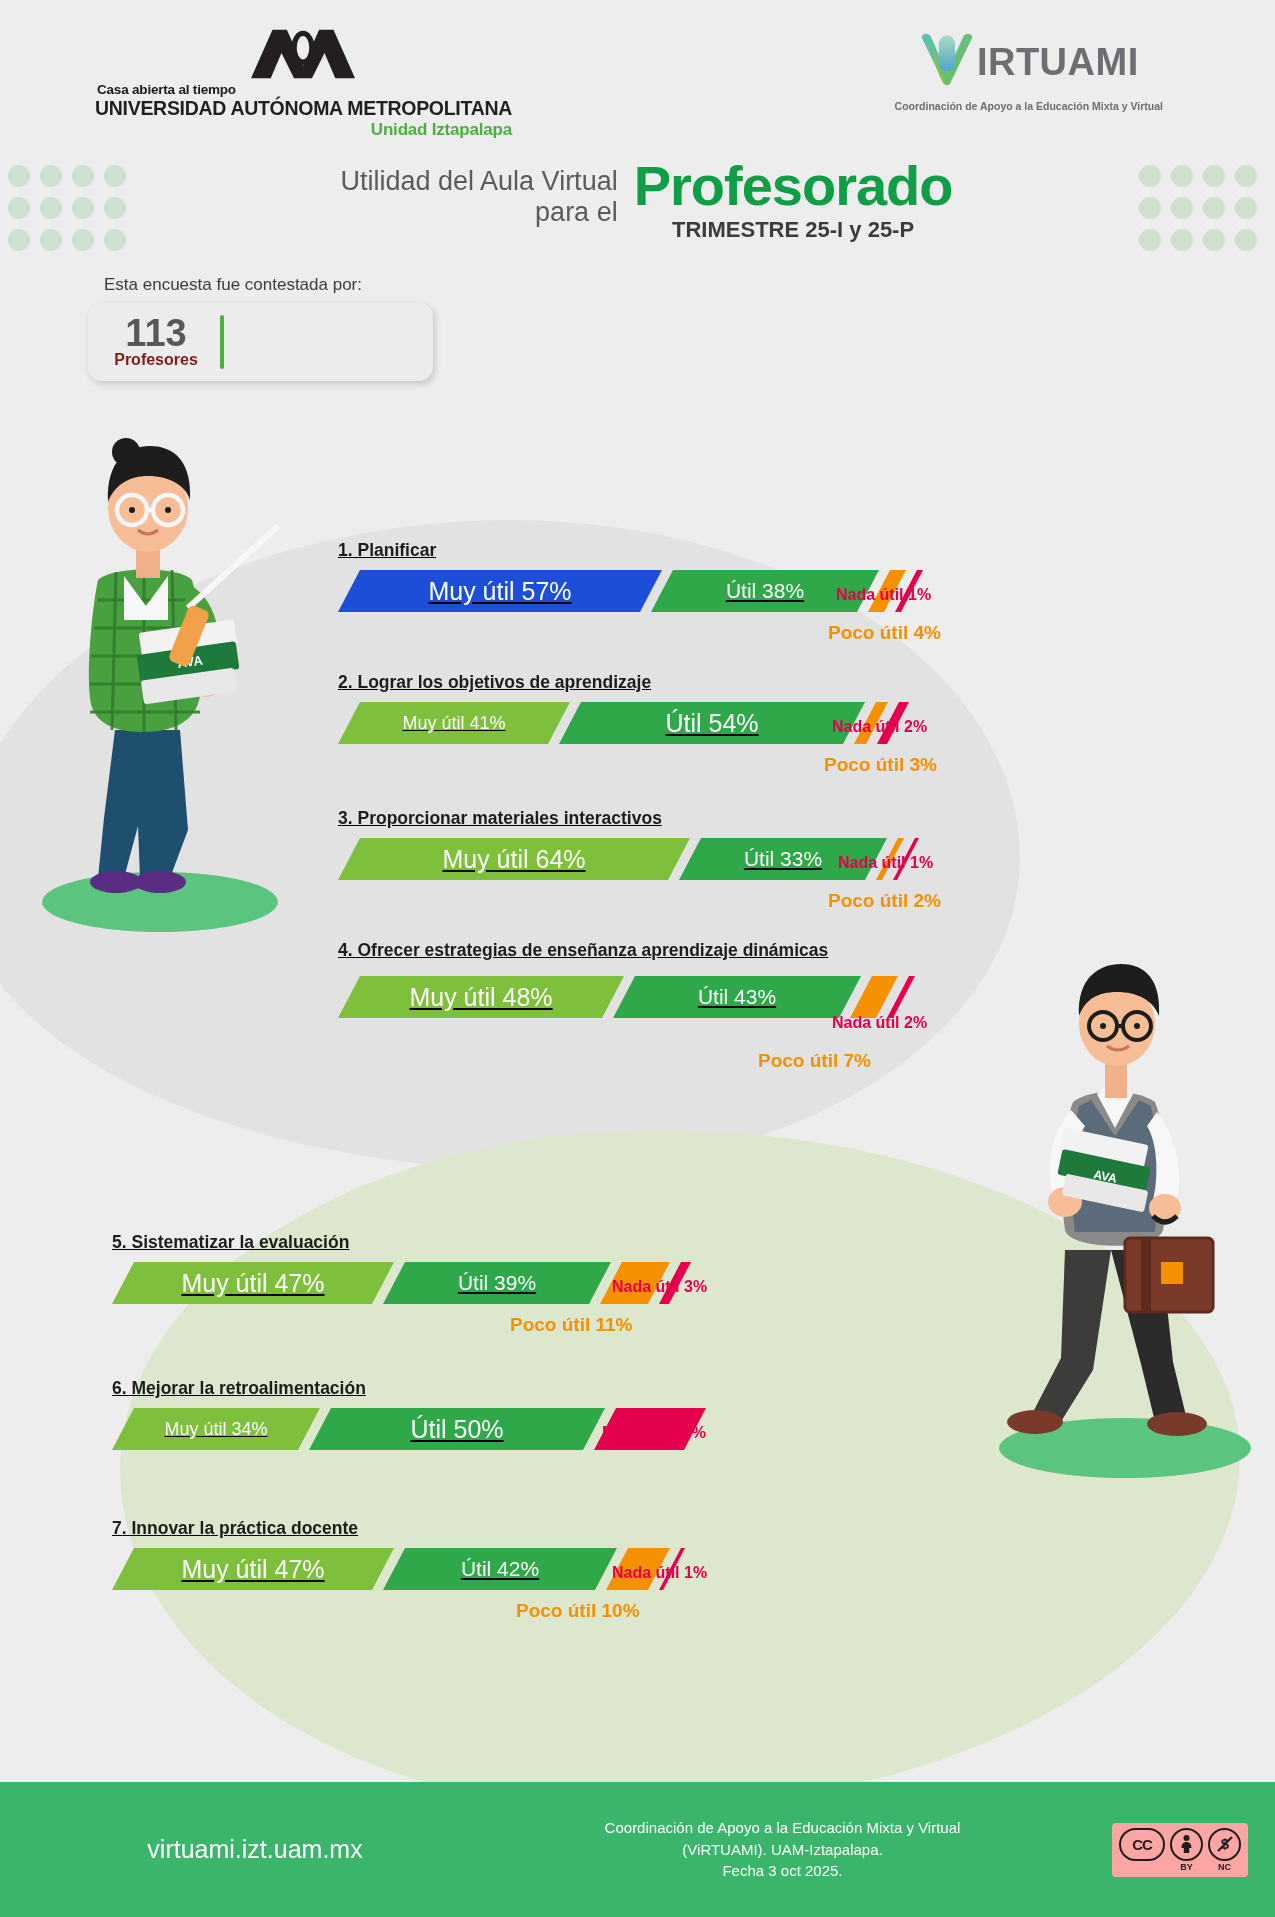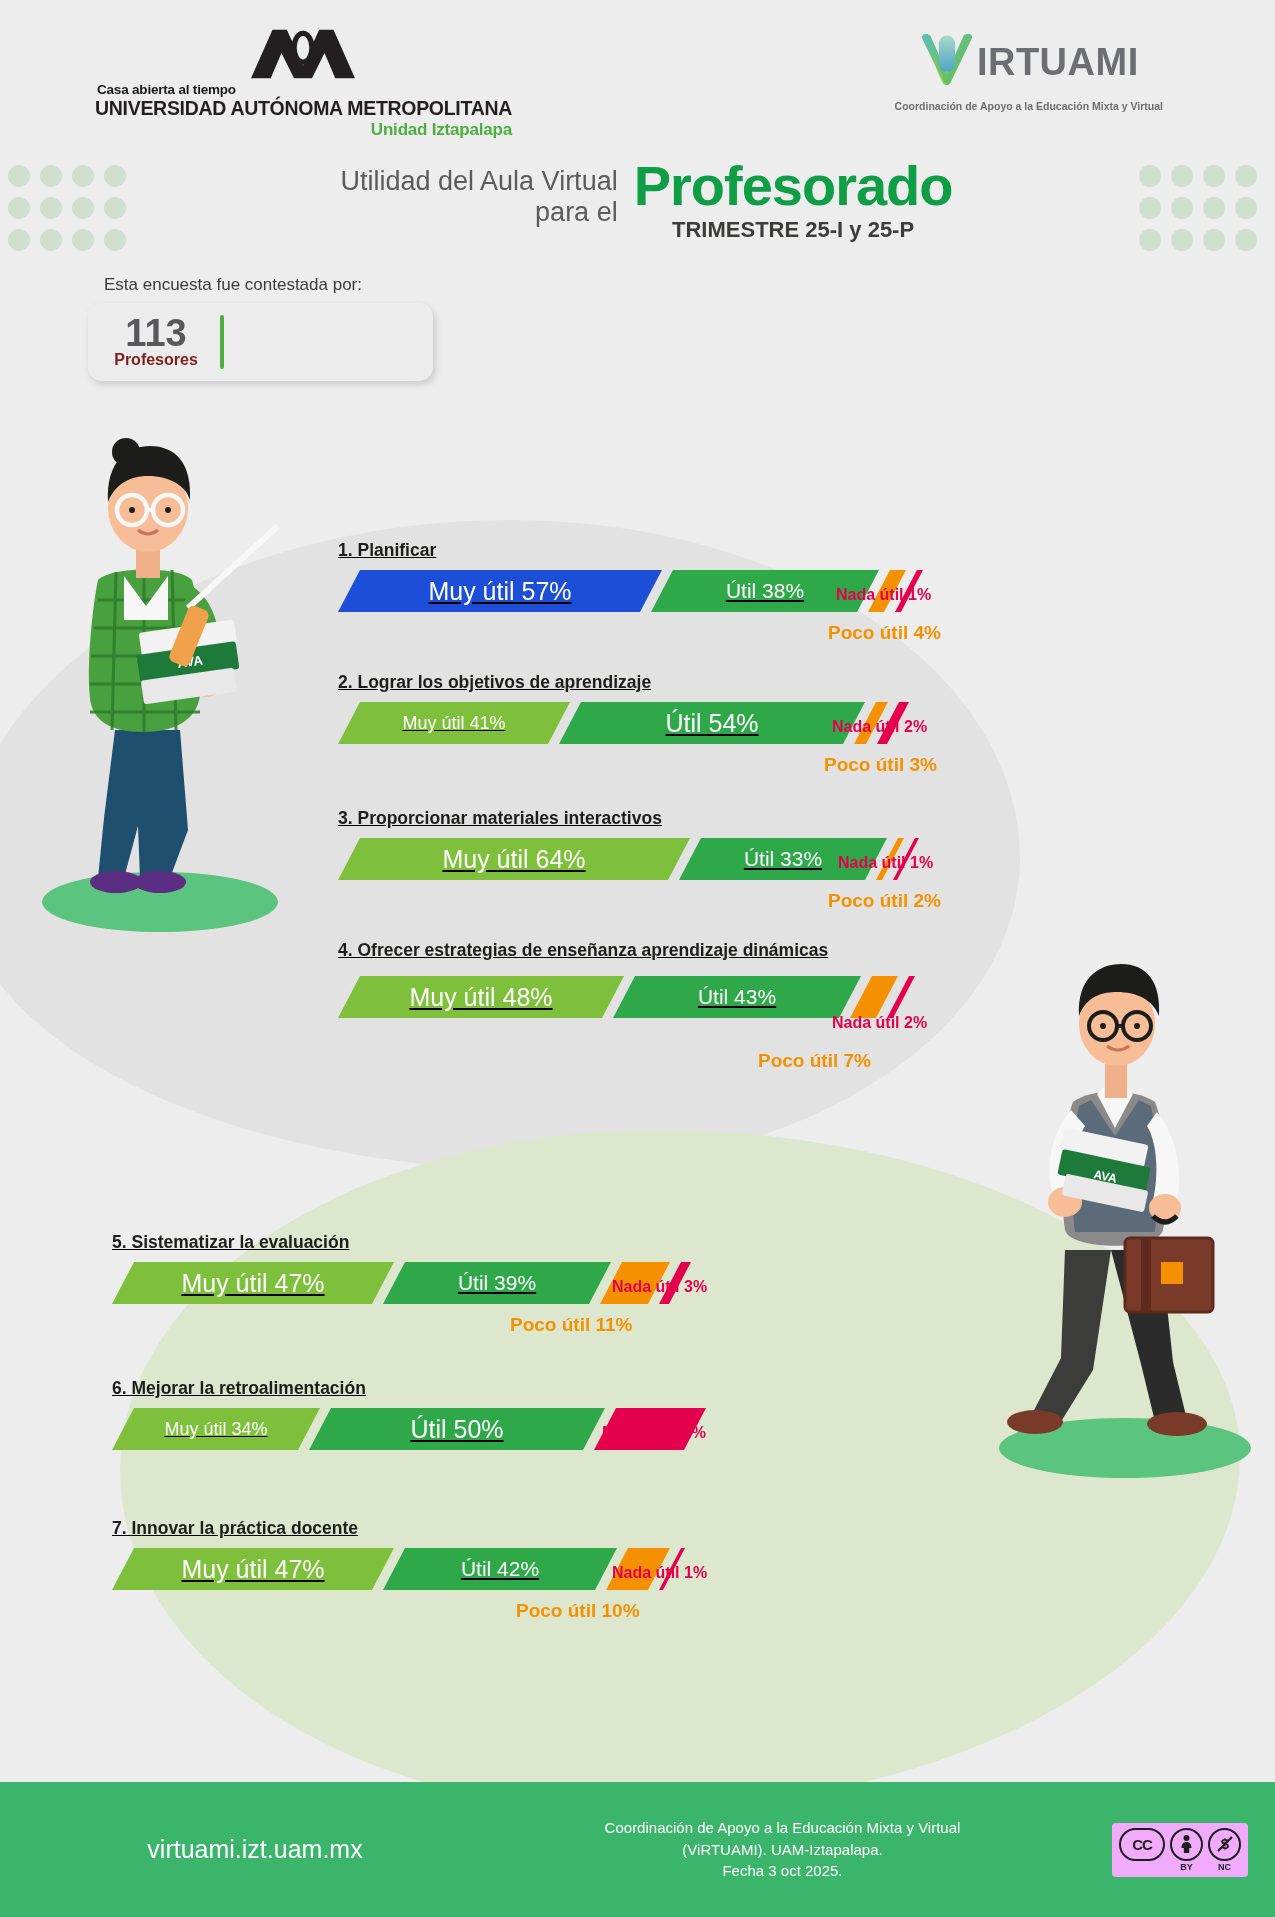--- a/index.html
+++ b/index.html
@@ -100,21 +100,21 @@
 
   
   .footer {
     position: absolute; left: 0; bottom: 0; width: 100%; height: 135px;
     background: #3bb56b; z-index: 5;
     display: flex; align-items: center;
   }
   .f-url { width: 480px; text-align: center; font-size: 25px; color: #fff; padding-left: 30px; }
   .f-mid { flex: 1; text-align: center; font-size: 15px; color: #fff; line-height: 1.45; }
   .f-cc { width: 190px; display: flex; justify-content: center; }
-  .cc-box { background: #f0abfc; border-radius: 4px; padding: 5px 7px; display: flex; gap: 5px; align-items: center; }
+  .cc-box { background: #fca5a5; border-radius: 4px; padding: 5px 7px; display: flex; gap: 5px; align-items: center; }
   .cc-badge { display: flex; flex-direction: column; align-items: center; }
   .cc-circle {
     width: 33px; height: 33px; border-radius: 50%; border: 2.5px solid #1d1d1b;
     display: flex; align-items: center; justify-content: center;
     font-size: 17px; font-weight: bold; color: #1d1d1b;
   }
   .cc-circle.wide { width: 46px; border-radius: 22px; font-size: 15px; letter-spacing: -1px; }
   .cc-txt { font-size: 9px; font-weight: bold; color: #1d1d1b; margin-top: 1px; }
 </style>
 </head>

